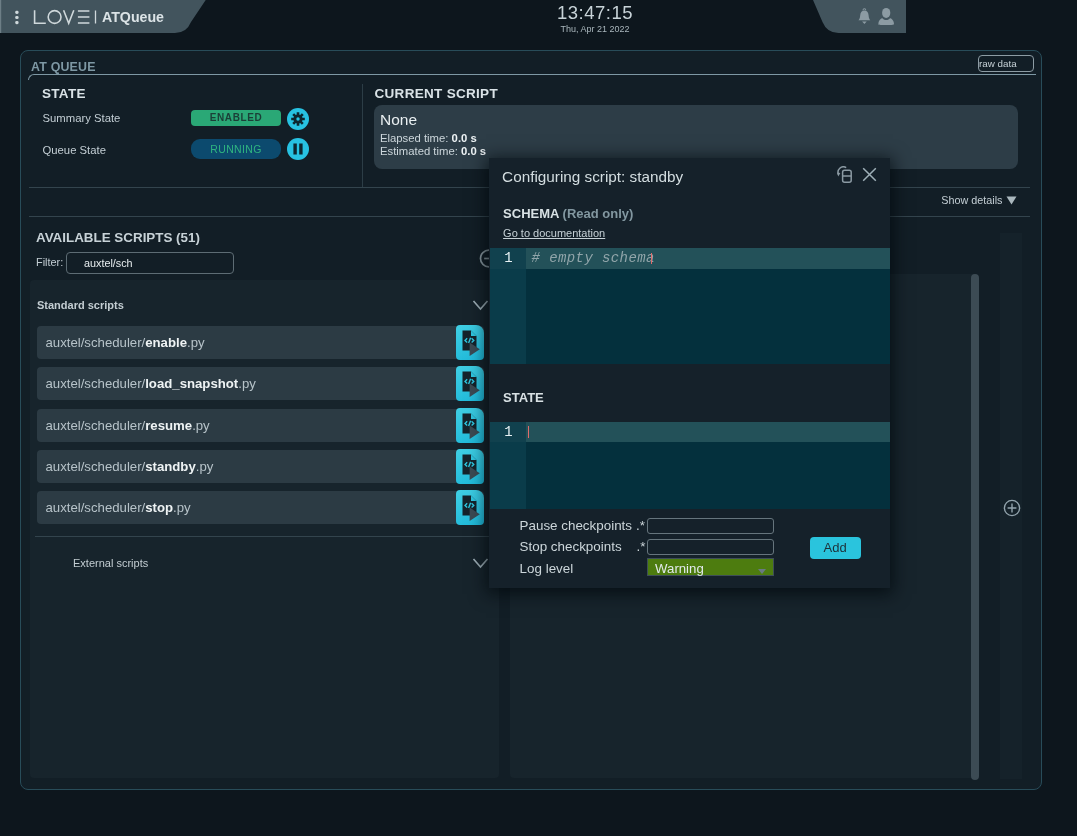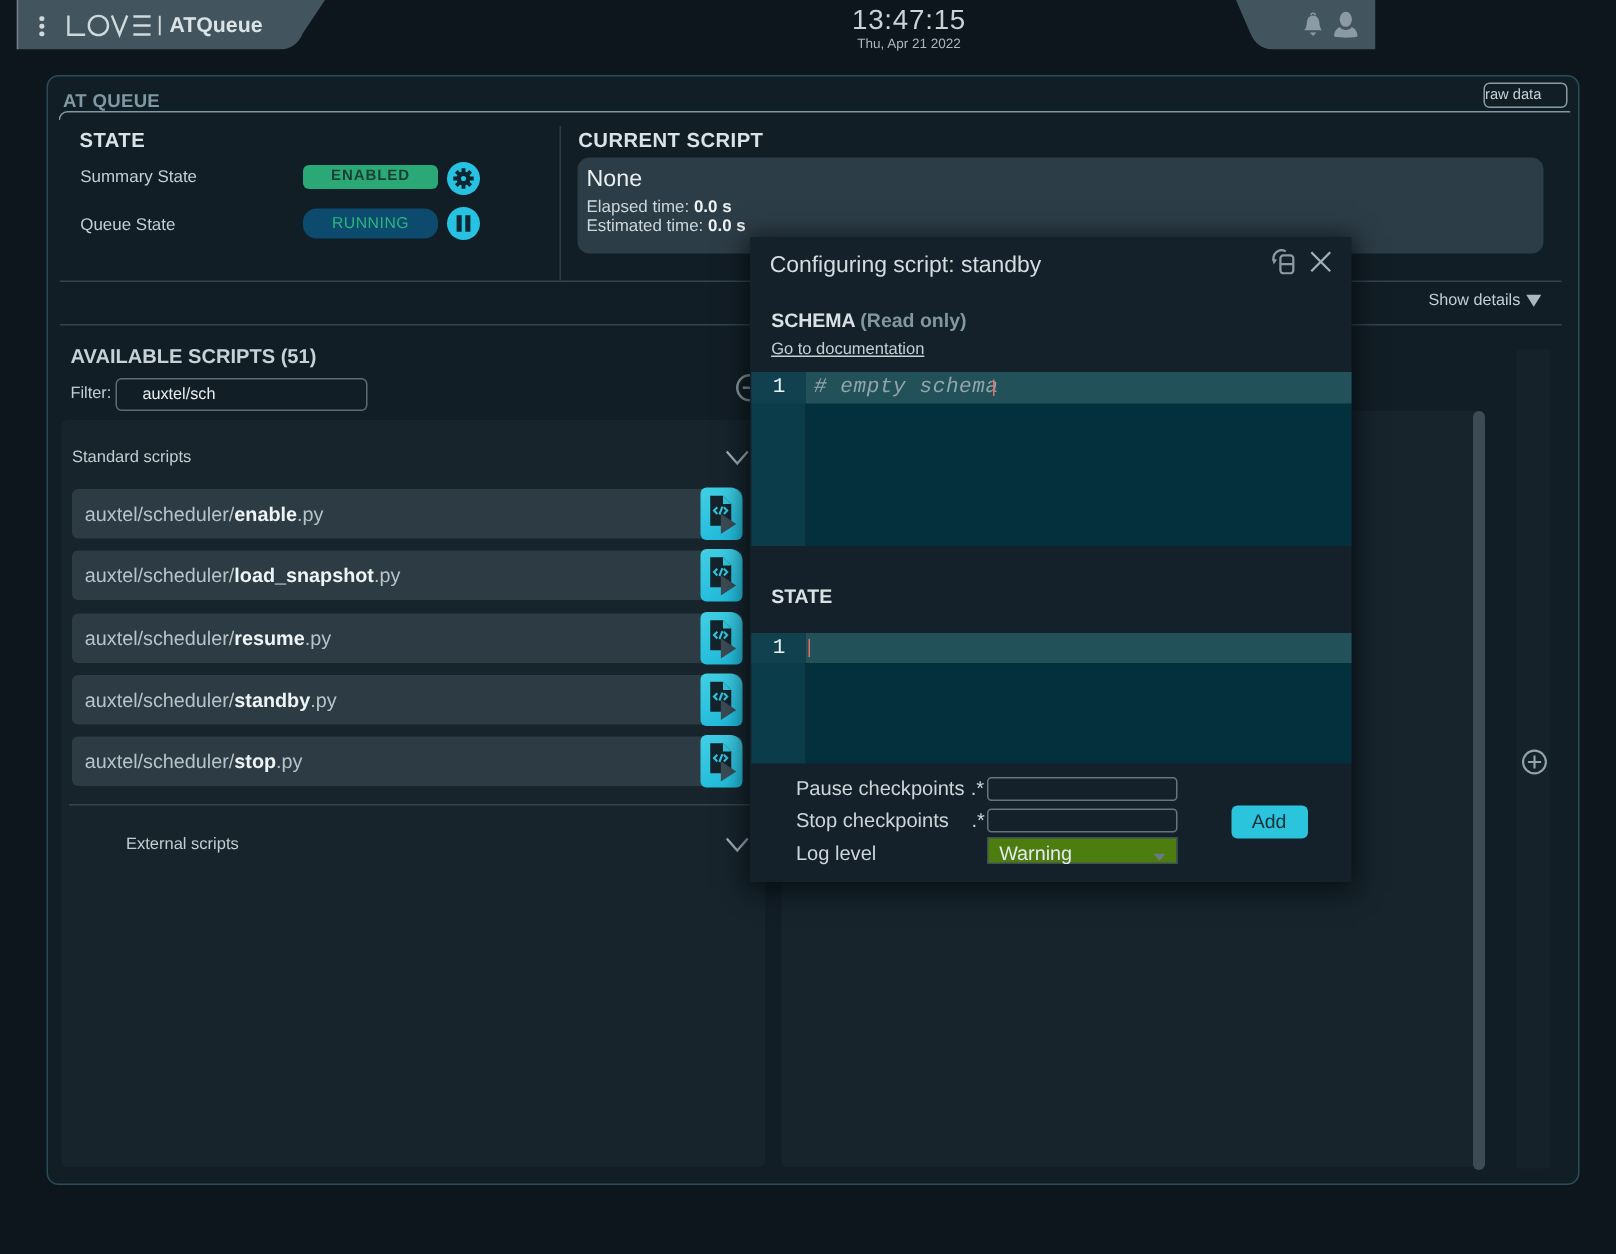--- a/index.html
+++ b/index.html
@@ -1,18 +1,18 @@
 <!DOCTYPE html>
 <html><head>
 <meta charset="utf-8">
 <style>
 * { margin:0; padding:0; box-sizing:border-box; }
 html,body { width:1077px; height:836px; background:#0d161d; overflow:hidden; }
 body { font-family:"Liberation Sans", sans-serif; color:#dfe8eb; }
-#root { position:relative; width:906px; height:836px;margin-left:11px; }
+#root { position:relative; width:906px; height:836px; }
 .abs { position:absolute; }
 
 
 #nav-left { left:0; top:0; width:206px; height:33px; }
 #nav-right { right:0; top:0; width:93px; height:33px; }
 #nav-left-content { left:0; top:0; width:206px; height:33px; display:flex; align-items:center; }
 #clock { left:540px; top:4px; width:110px; text-align:center; }
 #clock .time { font-size:18.5px; line-height:17px; color:#c8d3d8; letter-spacing:0.5px; }
 #clock .date { font-size:9px; color:#a9b6bc; margin-top:3px; }
 
@@ -172,21 +172,21 @@
 
     <div class="abs" id="rightcol"></div>
     <div class="abs" id="rscroll"></div>
     <div class="abs" id="rail"></div>
     <svg class="abs" style="left:981.5px;top:447.5px;" width="18" height="18" viewBox="0 0 18 18">
         <circle cx="9" cy="9" r="7.6" stroke="#93a4ad" stroke-width="1.4" fill="none"></circle>
         <path d="M9,4.6 L9,13.4 M4.6,9 L13.4,9" stroke="#93a4ad" stroke-width="1.4"></path>
       </svg>
 
     <div class="abs" id="leftcol">
-      <div class="group-lbl" style="position:absolute;left:7px;top:19px;">Standard scripts</div>
+      <div class="group-lbl" style="position:absolute;left:7px;top:19px;font-weight:bold;">Standard scripts</div>
       <svg style="position:absolute;left:442px;top:19px;" width="17" height="13" viewBox="0 0 17 13">
           <path d="M1.5,2 L8.5,10 L15.5,2" stroke="#9fb0b8" stroke-width="1.6" fill="none"></path>
         </svg>
       <div class="srow" style="top:46.5px;">auxtel/scheduler/<b>enable</b>.py<span class="sbtn"><svg width="28" height="35" viewBox="0 0 28 35">
               <path d="M6.5,5.5 L15,5.5 L20.5,11 L20.5,25.5 L6.5,25.5 Z" fill="#15232b"></path>
               <path d="M15,5.5 L15,11 L20.5,11 Z" fill="#2fc6e0"></path>
               <g stroke="#2fc6e0" stroke-width="1.4" fill="none">
                 <path d="M11.2,13.2 L9,15.4 L11.2,17.6"></path>
                 <path d="M14.6,12.8 L12.6,18"></path>
                 <path d="M15.6,13.2 L17.8,15.4 L15.6,17.6"></path>

